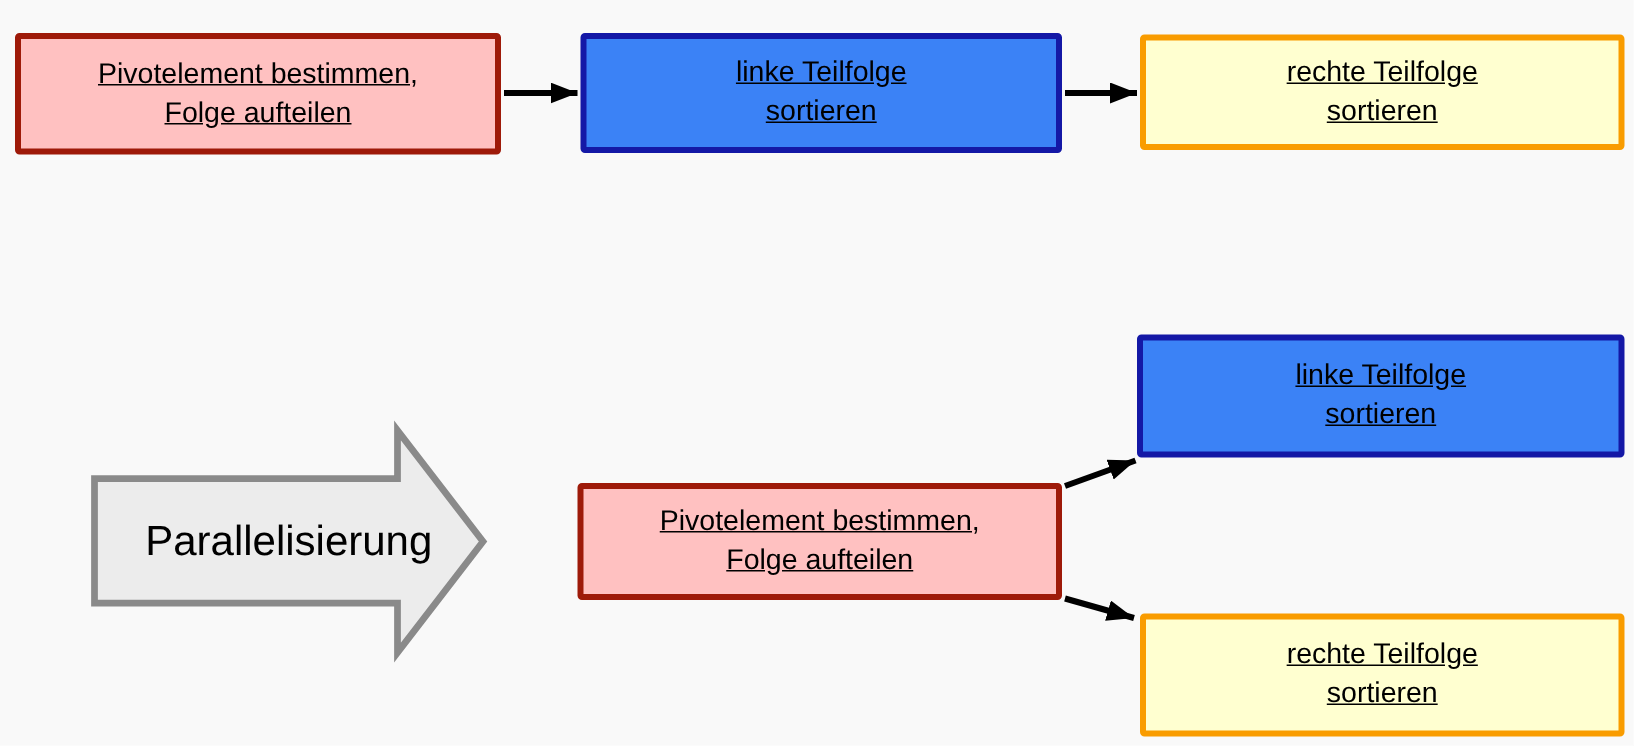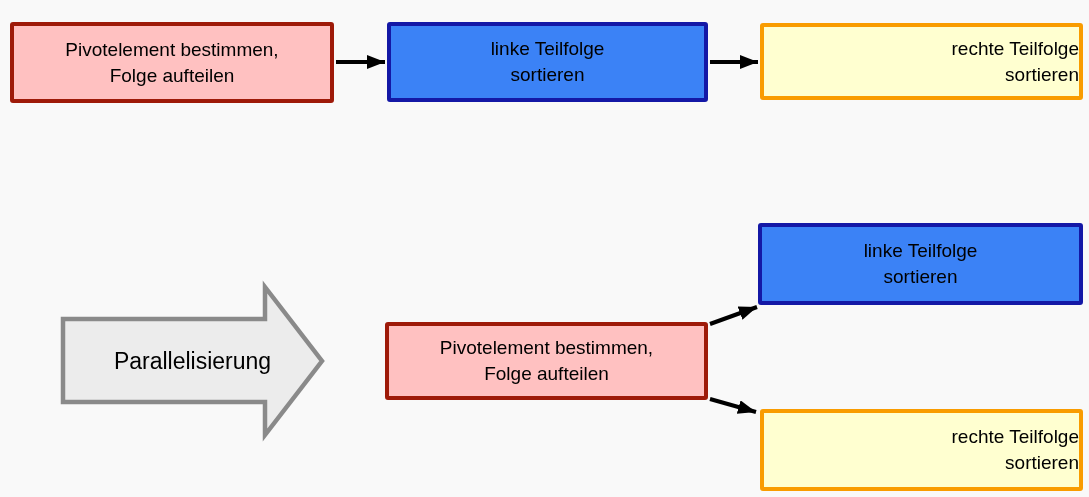--- a/index.html
+++ b/index.html
@@ -30,35 +30,35 @@
     border-radius: 3px;
     display: flex;
     flex-direction: column;
     align-items: center;
     justify-content: center;
     text-align: center;
     font-size: 19px;
     line-height: 26px;
     color: #000000;
   }
-  .node span { display: block; white-space: nowrap; }
+  .node span { display: block; white-space: nowrap; text-decoration: underline; }
   .node-pivot  { background: #ffc1c1; border-color: #9e1a09; }
   .node-left   { background: #3b82f6; border-color: #1418a6; }
-  .node-right  { background: #ffffd0; border-color: #f99c00; align-items: flex-end; }
+  .node-right  { background: #ffffd0; border-color: #f99c00; }
 
   .transform-label {
     position: absolute;
     left: 63px;
     top: 287px;
     width: 259px;
     height: 148px;
     display: flex;
     align-items: center;
     justify-content: center;
-    font-size: 23px;
+    font-size: 28px;
     color: #000000;
   }
 </style>
 </head>
 <body>
 
 <div class="canvas">
 
   <svg class="arrows-layer" viewBox="0 0 1089 497">
     <defs>

